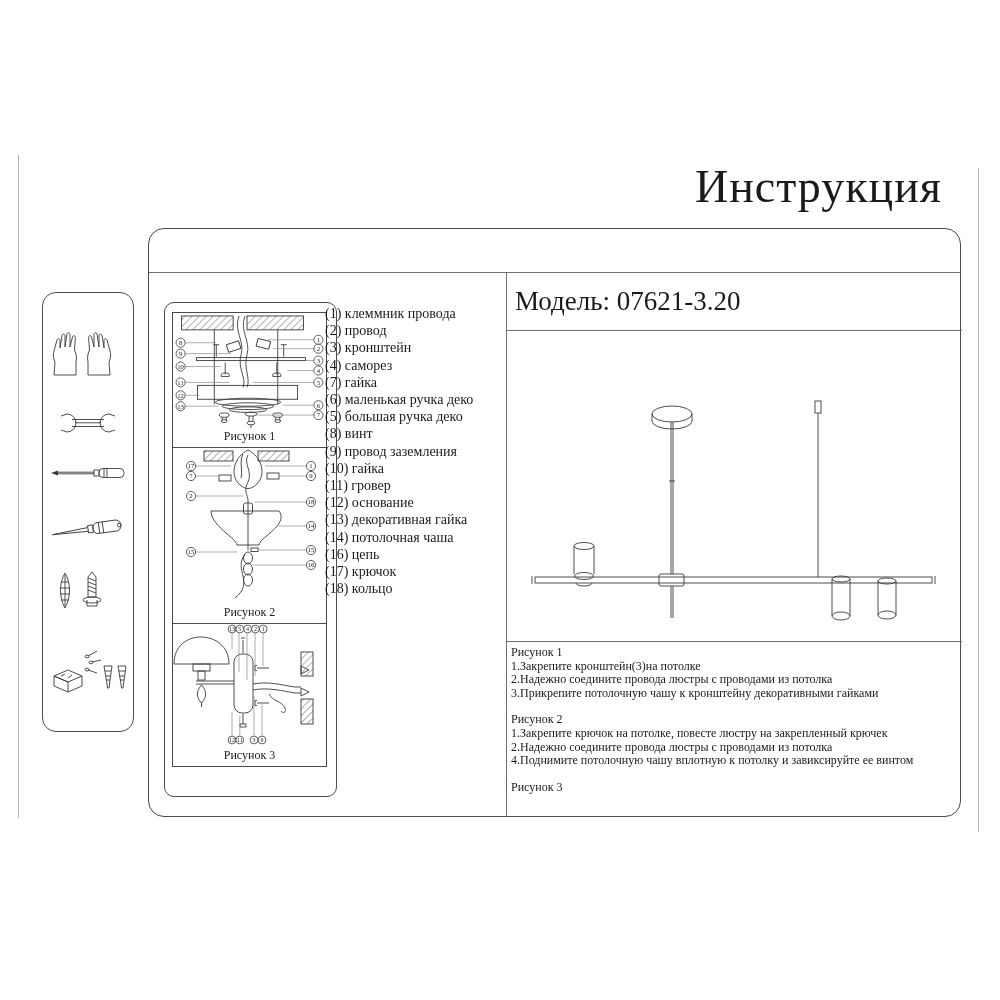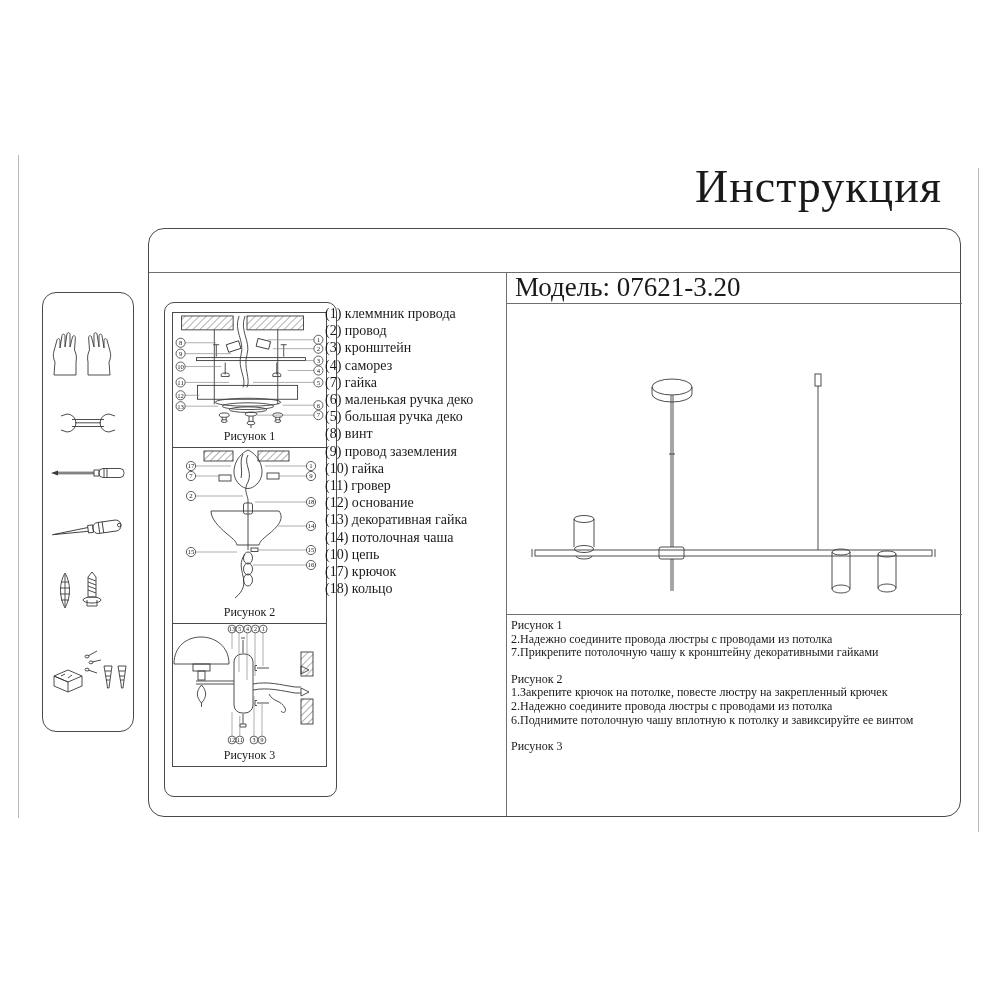--- a/index.html
+++ b/index.html
@@ -48,21 +48,21 @@
 
   
   #parts-list {
     position:absolute; left:176px; top:76px; width:163px;
     font-size:14px; line-height:17.2px;
   }
 
   
   #right-panel { position:absolute; left:358px; top:43px; width:455px; height:546px; }
   #model-row {
-    height:32px; box-sizing:border-box; border-bottom:1px solid #6f6f6f;
+    height:59px; box-sizing:border-box; border-bottom:1px solid #6f6f6f;
     display:flex; align-items:center; padding-left:8px;
     font-size:27px; white-space:nowrap;
   }
   #lamp-area { height:310px; }
   #instructions {
     box-sizing:border-box; border-top:1px solid #6f6f6f;
     padding:4px 8px 0 4px; font-size:12px; line-height:13.6px;
   }
   .instr-block { margin-bottom:13px; }
 
@@ -317,21 +317,21 @@
     <div>(7) гайка</div>
     <div>(6) маленькая ручка деко</div>
     <div>(5) большая ручка деко</div>
     <div>(8) винт</div>
     <div>(9) провод заземления</div>
     <div>(10) гайка</div>
     <div>(11) гровер</div>
     <div>(12) основание</div>
     <div>(13) декоративная гайка</div>
     <div>(14) потолочная чаша</div>
-    <div>(10) цепь</div>
+    <div>(16) цепь</div>
     <div>(17) крючок</div>
     <div>(18) кольцо</div>
   </div>
 
   <div id="right-panel">
     <div id="model-row">Модель: 07621-3.20</div>
 
     <div id="lamp-area">
       <svg width="455" height="310" viewBox="0 0 455 310">
         <ellipse class="ln" cx="165" cy="83" rx="20" ry="8"></ellipse>
@@ -362,27 +362,28 @@
         <ellipse class="ln" cx="380" cy="250" rx="9" ry="3"></ellipse>
         <line class="ln" x1="371" y1="250" x2="371" y2="284"></line>
         <line class="ln" x1="389" y1="250" x2="389" y2="284"></line>
         <ellipse class="ln" cx="380" cy="284" rx="9" ry="4"></ellipse>
       </svg>
     </div>
 
     <div id="instructions">
       <div class="instr-block">
         <div>Рисунок 1</div>
+        <div>1.Закрепите кронштейн(3)на потолке</div>
         <div>2.Надежно соедините провода люстры с проводами из потолка</div>
-        <div>7.Прикрепите потолочную чашу к кронштейну декоративными гайками</div>
+        <div>3.Прикрепите потолочную чашу к кронштейну декоративными гайками</div>
       </div>
       <div class="instr-block">
         <div>Рисунок 2</div>
         <div>1.Закрепите крючок на потолке, повесте люстру на закрепленный крючек</div>
         <div>2.Надежно соедините провода люстры с проводами из потолка</div>
-        <div>6.Поднимите потолочную чашу вплотную к потолку и завиксируйте ее винтом</div>
+        <div>4.Поднимите потолочную чашу вплотную к потолку и завиксируйте ее винтом</div>
       </div>
       <div class="instr-block">
         <div>Рисунок 3</div>
       </div>
     </div>
   </div>
 </div>
 
 </body></html>

